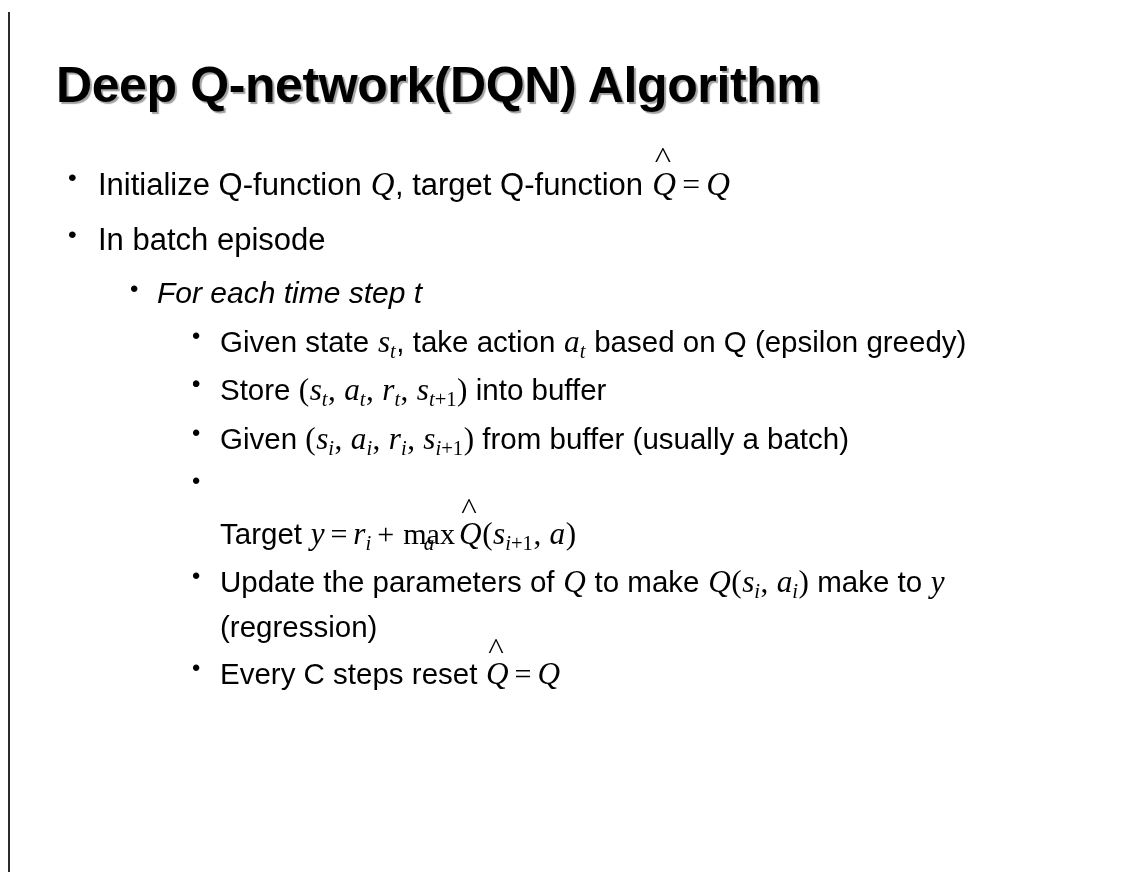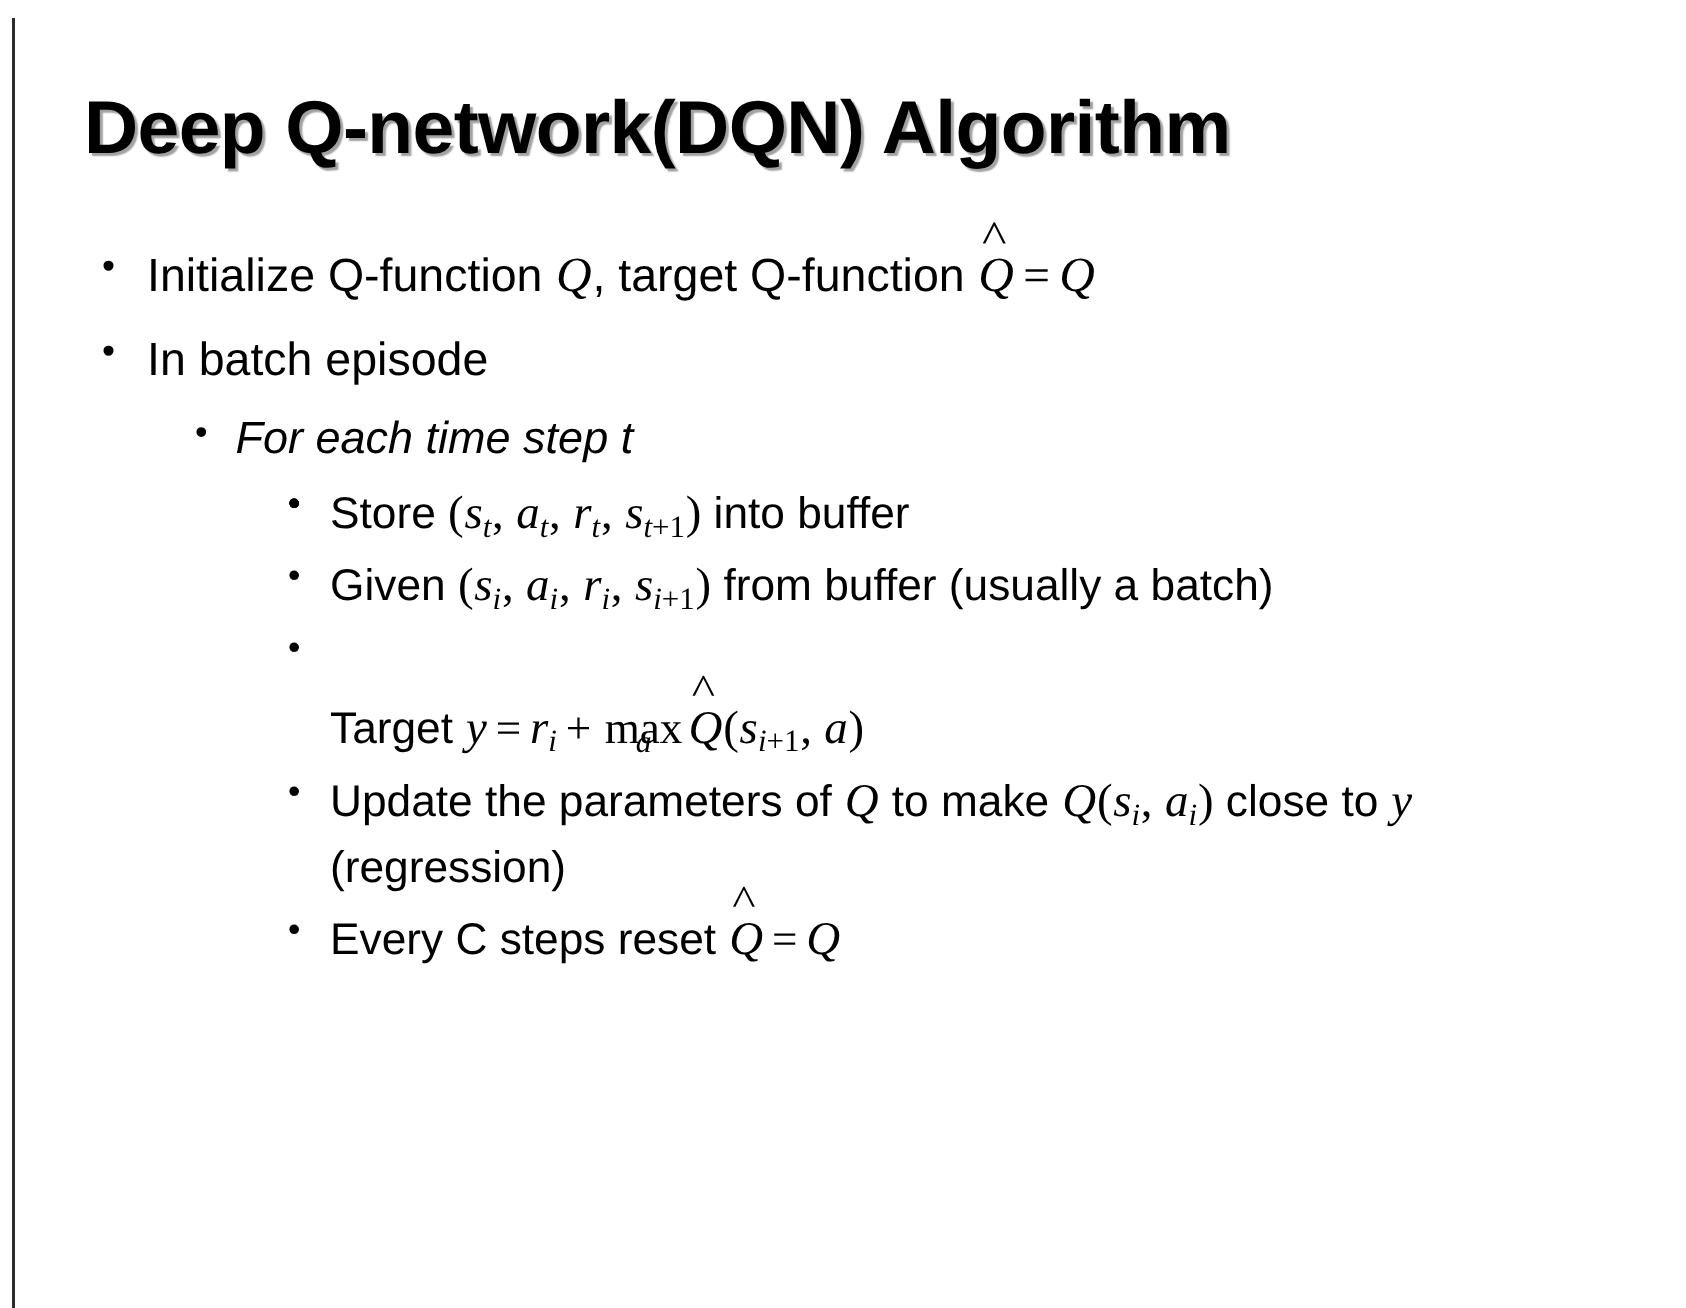--- a/index.html
+++ b/index.html
@@ -168,39 +168,40 @@
       <div class="bullet lvl1">
         <span class="marker">•</span>
         <span class="btext"><span>In batch episode</span></span>
       </div>
       <div class="bullet lvl2">
         <span class="marker">•</span>
         <span class="btext"><span>For each time step t</span></span>
       </div>
       <div class="bullet lvl3">
         <span class="marker">•</span>
+        <span class="btext"><span>Given state </span><span class="m">s<sub>t</sub></span><span>, take action </span><span class="m">a<sub>t</sub></span><span> based on Q (epsilon greedy)</span></span>
       </div>
       <div class="bullet lvl3">
         <span class="marker">•</span>
       </div>
       <div class="bullet lvl3">
         <span class="marker">•</span>
         <span class="btext"><span>Store </span><span class="mu">(</span><span class="m">s<sub>t</sub></span><span class="mu">, </span><span class="m">a<sub>t</sub></span><span class="mu">, </span><span class="m">r<sub>t</sub></span><span class="mu">, </span><span class="m">s<sub>t<span class="up">+1</span></sub></span><span class="mu">)</span><span> into buffer</span></span>
       </div>
       <div class="bullet lvl3">
         <span class="marker">•</span>
         <span class="btext"><span>Given </span><span class="mu">(</span><span class="m">s<sub>i</sub></span><span class="mu">, </span><span class="m">a<sub>i</sub></span><span class="mu">, </span><span class="m">r<sub>i</sub></span><span class="mu">, </span><span class="m">s<sub>i<span class="up">+1</span></sub></span><span class="mu">)</span><span> from buffer (usually a batch)</span></span>
       </div>
       <div class="bullet lvl3">
         <span class="marker">•</span>
         <span class="btext"><span>Target </span><span class="m">y</span><span class="op">=</span><span class="m">r<sub>i</sub></span><span class="op">+</span><span class="maxop">max<span class="under">a</span></span><span class="m"><span class="hat">Q</span></span><span class="mu">(</span><span class="m">s<sub>i<span class="up">+1</span></sub></span><span class="mu">, </span><span class="m">a</span><span class="mu">)</span></span>
       </div>
       <div class="bullet lvl3">
         <span class="marker">•</span>
-        <span class="btext"><span>Update the parameters of </span><span class="m">Q</span><span> to make </span><span class="m">Q</span><span class="mu">(</span><span class="m">s<sub>i</sub></span><span class="mu">, </span><span class="m">a<sub>i</sub></span><span class="mu">)</span><span> close to </span><span class="m">y</span><span> (regression)</span></span>
+        <span class="btext"><span>Update the parameters of </span><span class="m">Q</span><span> to make </span><span class="m">Q</span><span class="mu">(</span><span class="m">s<sub>i</sub></span><span class="mu">, </span><span class="m">a<sub>i</sub></span><span class="mu">)</span><span> make to </span><span class="m">y</span><span> (regression)</span></span>
       </div>
       <div class="bullet lvl3">
         <span class="marker">•</span>
         <span class="btext"><span>Every C steps reset </span><span class="m"><span class="hat">Q</span></span><span class="op">=</span><span class="m">Q</span></span>
       </div>
     </div>
 
 </div>
 
 </body></html>

